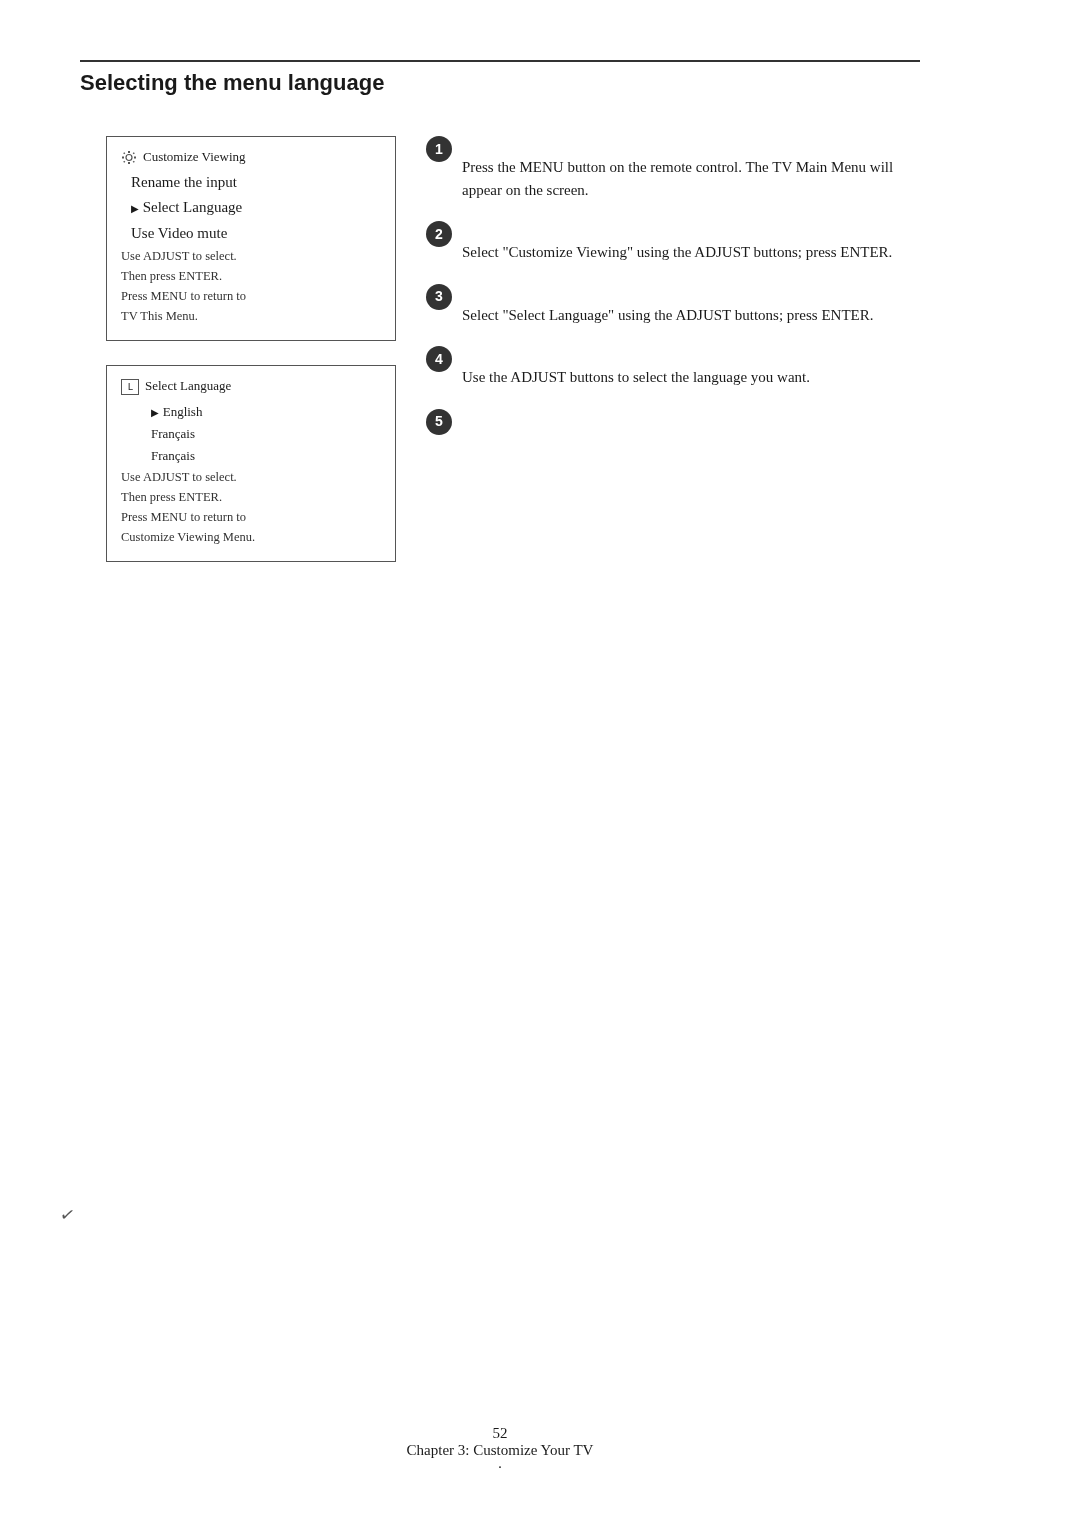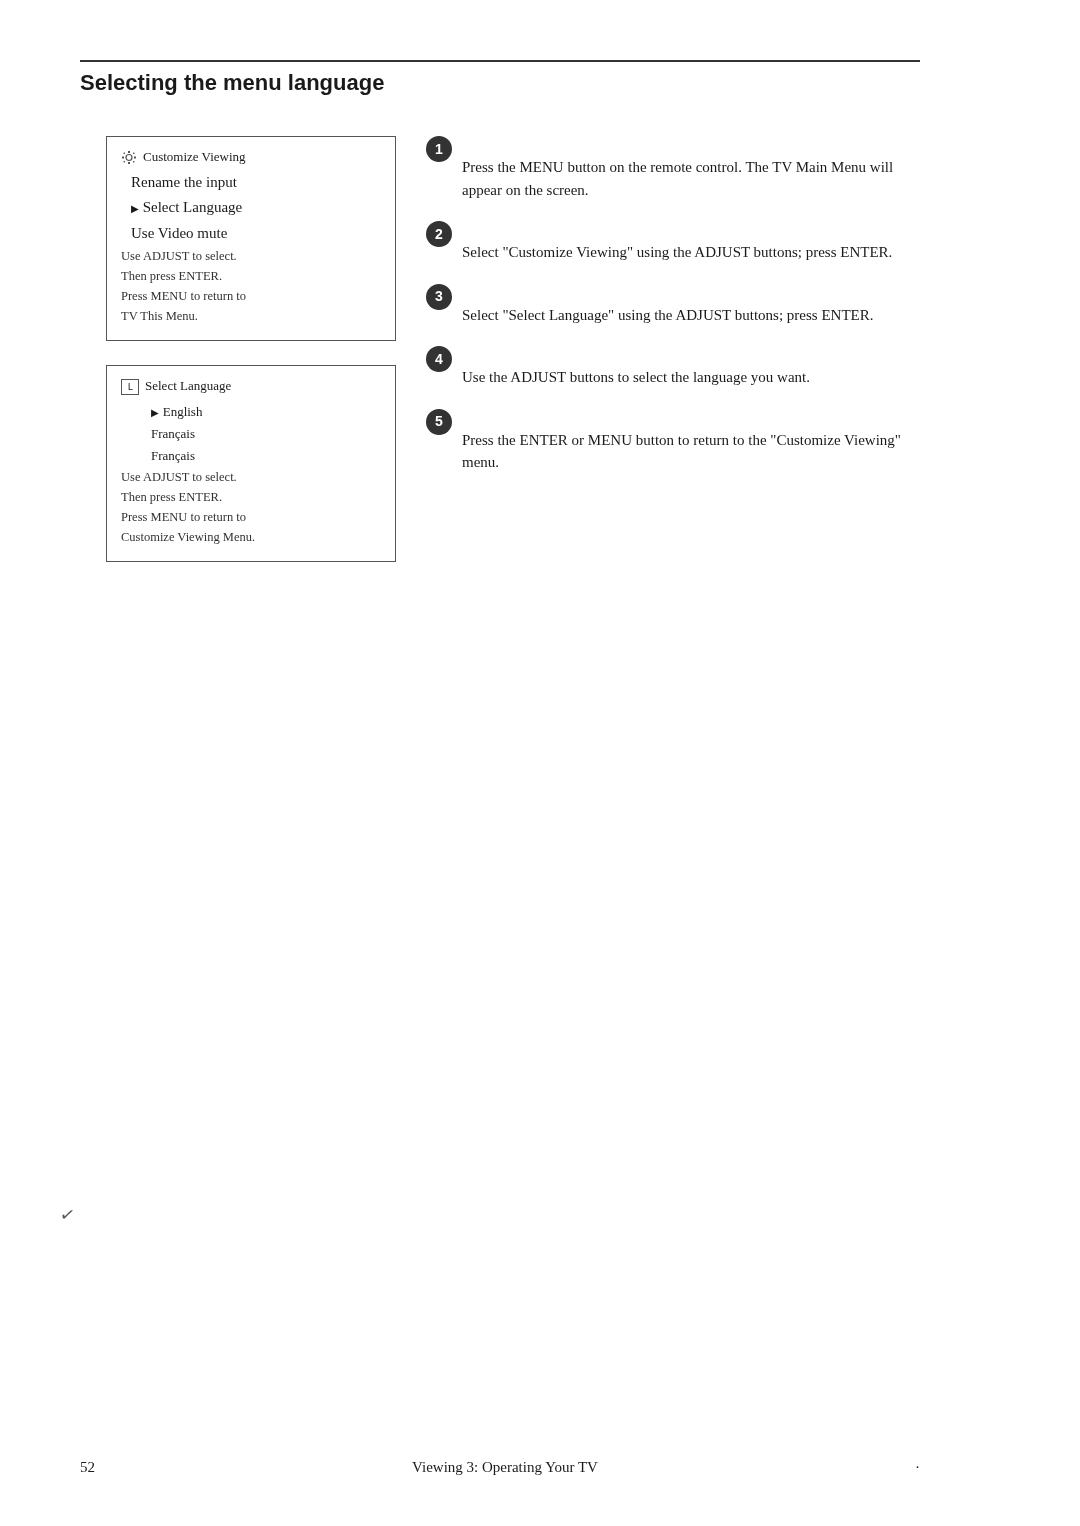--- a/index.html
+++ b/index.html
@@ -151,21 +151,21 @@
       line-height: 1.5;
       margin-top: 20px;
     }
 
     .page-footer {
       position: absolute;
       bottom: 50px;
       left: 80px;
       right: 80px;
       display: flex;
-      flex-direction: row;
+      flex-direction: column;
       justify-content: space-between;
       align-items: center;
       font-size: 15px;
       margin-top: 36px;
     }
 
     .page-number {
       font-size: 15px;
     }
 
@@ -313,27 +313,26 @@
         <div class="step-text">Select "Select Language" using the ADJUST buttons; press ENTER.</div>
       </div>
 
       <div class="step-item">
         <div class="step-number">4</div>
         <div class="step-text">Use the ADJUST buttons to select the language you want.</div>
       </div>
 
       <div class="step-item">
         <div class="step-number">5</div>
-        <div class="step-text">Press the ENTER or MENU button to return to the "Customize Viewing" menu.</div>
       </div>
 
     </div>
   </div>
 
   <div class="decorative-mark">✓</div>
 
   <div class="page-footer">
     <span class="page-number">52</span>
-    <span class="footer-chapter">Viewing 3: Operating Your TV</span>
+    <span class="footer-chapter">Chapter 3: Customize Your TV</span>
     <span>·</span>
   </div>
 
 </div>
 
 </body></html>

